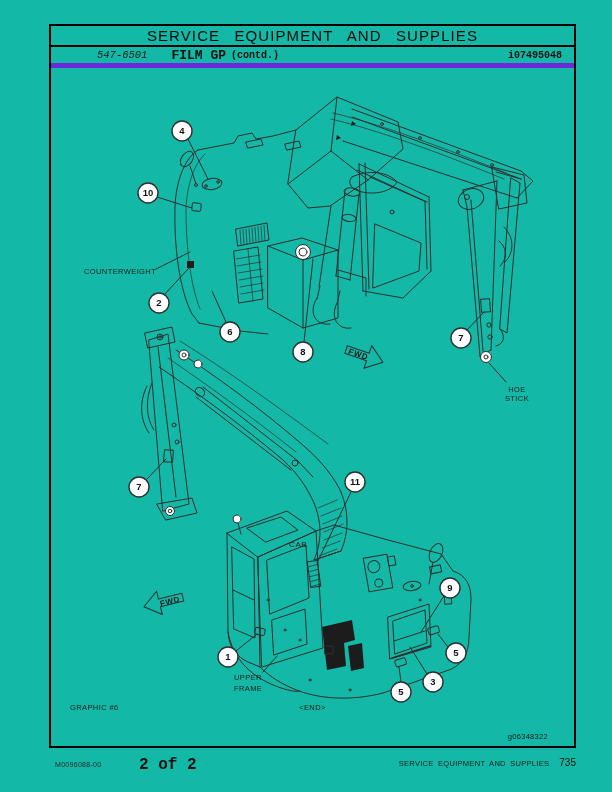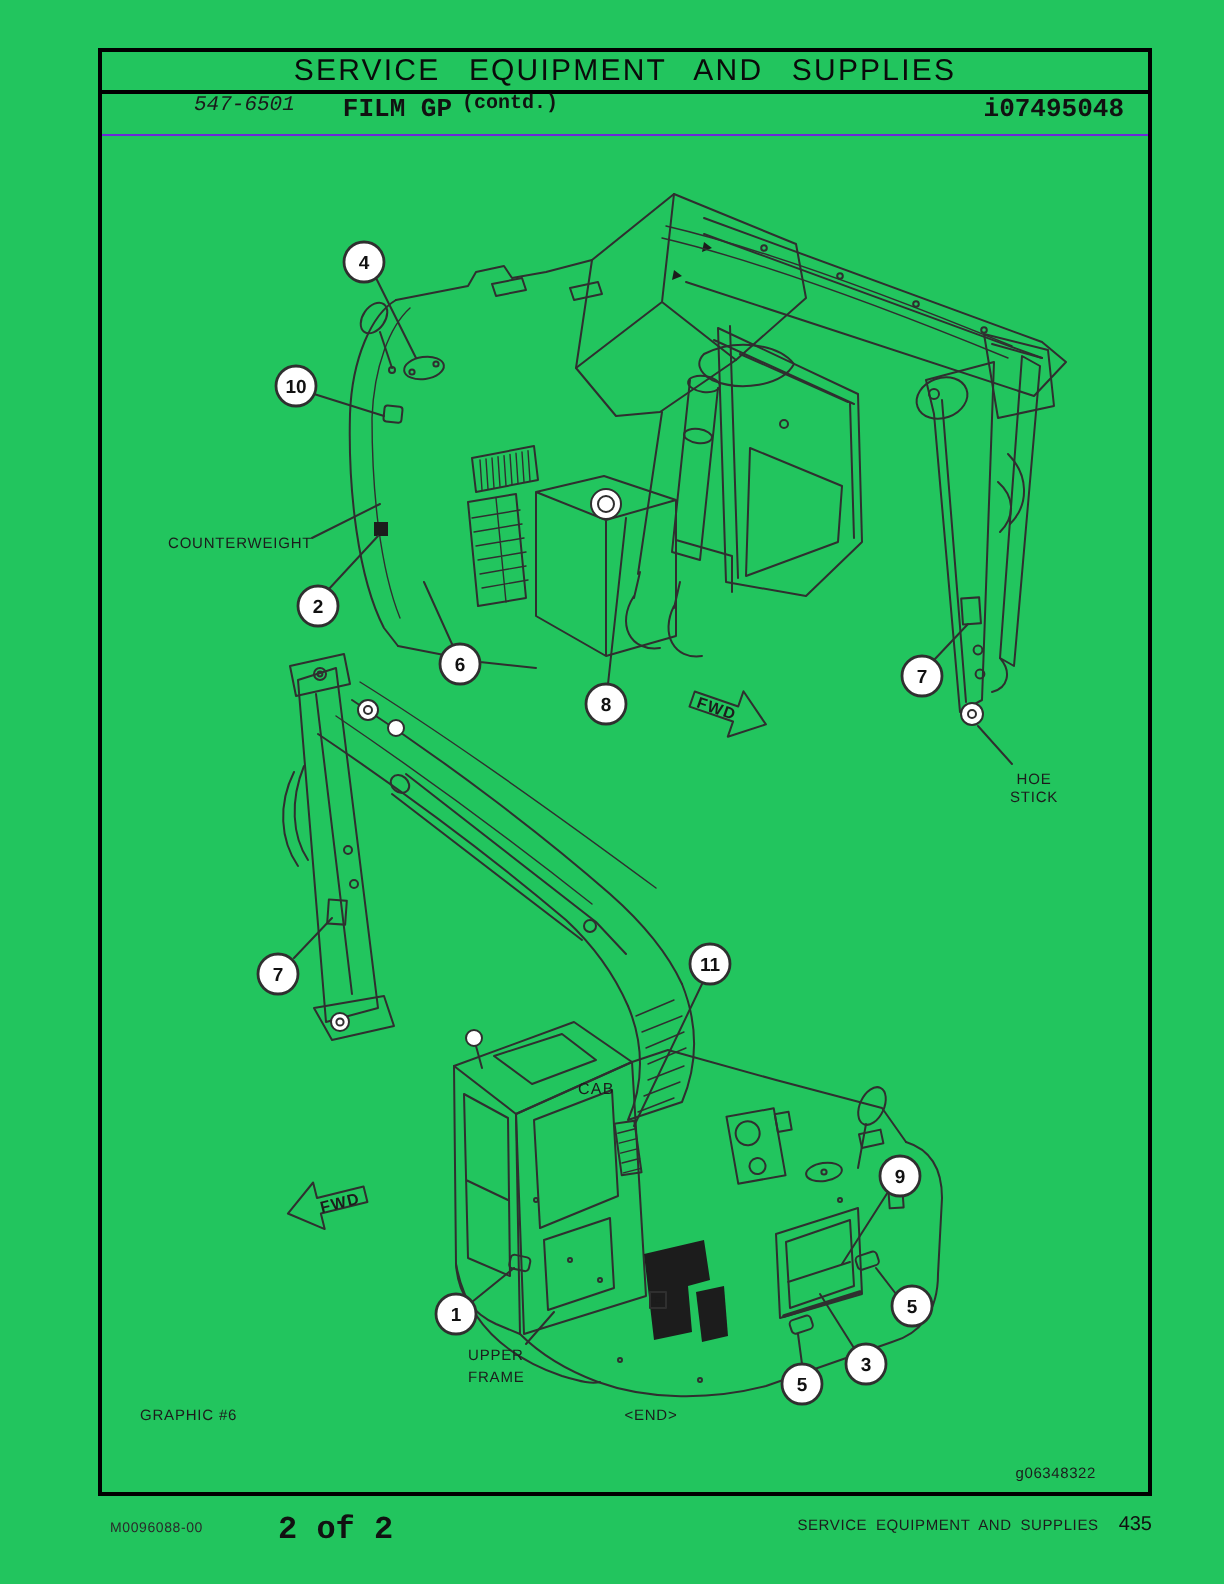--- a/index.html
+++ b/index.html
@@ -1,30 +1,30 @@
 <!DOCTYPE html>
 <html><head>
 <meta charset="utf-8">
 <style>
   html,body{margin:0;padding:0;background:#e8e8e8;}
-  .sheet{position:relative;width:612px;height:792px;background:#22c55e;overflow:hidden;
+  .sheet{position:relative;width:612px;height:792px;background:#14b8a6;overflow:hidden;
          font-family:"Liberation Sans",sans-serif;color:#111;}
   .page-border{position:absolute;left:49px;top:24px;width:527px;height:724px;
                border:2px solid #000;box-sizing:border-box;}
   .title-box{position:absolute;left:49px;top:24px;width:527px;height:23px;
              border:2px solid #000;box-sizing:border-box;display:flex;align-items:center;justify-content:center;}
   .title-box span{font-size:15px;letter-spacing:1.1px;word-spacing:9px;color:#0a0a0a;}
   .subheader{position:absolute;left:51px;top:47px;width:523px;height:21px;
-             border-bottom:1px solid #6d28d9;box-sizing:border-box;display:flex;align-items:flex-start;}
+             border-bottom:5px solid #6d28d9;box-sizing:border-box;display:flex;align-items:center;}
   .part-number{font-family:"Liberation Mono",monospace;font-style:italic;font-size:10.5px;margin-left:46px;color:#1a1a1a;}
   .part-name{font-family:"Liberation Mono",monospace;font-weight:bold;font-size:13px;margin-left:24px;}
   .contd{font-family:"Liberation Mono",monospace;font-weight:bold;font-size:10px;margin-left:5px;}
-  .doc-id{font-family:"Liberation Mono",monospace;font-weight:bold;font-size:13px;margin-left:auto;margin-right:12px;}
+  .doc-id{font-family:"Liberation Mono",monospace;font-weight:bold;font-size:10px;margin-left:auto;margin-right:12px;}
   .caption-graphic{position:absolute;left:70px;top:703px;font-size:7.5px;letter-spacing:0.4px;color:#1c1c1c;}
-  .caption-end{position:absolute;left:49px;top:703px;width:527px;text-align:center;font-size:7.5px;letter-spacing:0.4px;color:#1c1c1c;padding-left:13px;}
+  .caption-end{position:absolute;left:49px;top:703px;width:527px;text-align:center;font-size:7.5px;letter-spacing:0.4px;color:#1c1c1c;}
   .caption-id{position:absolute;right:64px;top:703px;font-size:7.5px;letter-spacing:0.3px;color:#1c1c1c;margin-top:29px;}
   .footer-media{position:absolute;left:55px;top:761px;font-size:7px;letter-spacing:0.3px;color:#2a2a2a;}
   .footer-page{position:absolute;left:139px;top:756px;font-family:"Liberation Mono",monospace;font-weight:bold;font-size:16px;}
   .footer-right{position:absolute;right:36px;top:757px;display:flex;align-items:baseline;gap:10px;}
   .footer-section{font-size:7.5px;letter-spacing:0.3px;word-spacing:2px;color:#1c1c1c;}
   .footer-number{font-size:10px;color:#111;}
   svg.diagram{position:absolute;left:0;top:0;}
   .art{stroke:#2f2f2f;fill:none;stroke-width:1;stroke-linecap:round;stroke-linejoin:round;}
   .lbl{font-family:"Liberation Sans",sans-serif;font-size:7.5px;letter-spacing:0.4px;fill:#1c1c1c;}
   .lbl8{font-family:"Liberation Sans",sans-serif;font-size:8px;letter-spacing:0.6px;fill:#1c1c1c;}
@@ -288,16 +288,16 @@
   </svg>
 
   <span class="caption-graphic">GRAPHIC #6</span>
   <span class="caption-end">&lt;END&gt;</span>
   <span class="caption-id">g06348322</span>
 
   <span class="footer-media">M0096088-00</span>
   <span class="footer-page">2 of 2</span>
   <div class="footer-right">
     <span class="footer-section">SERVICE EQUIPMENT AND SUPPLIES</span>
-    <span class="footer-number">435</span>
+    <span class="footer-number">735</span>
   </div>
 
 </div>
 
 </body></html>

